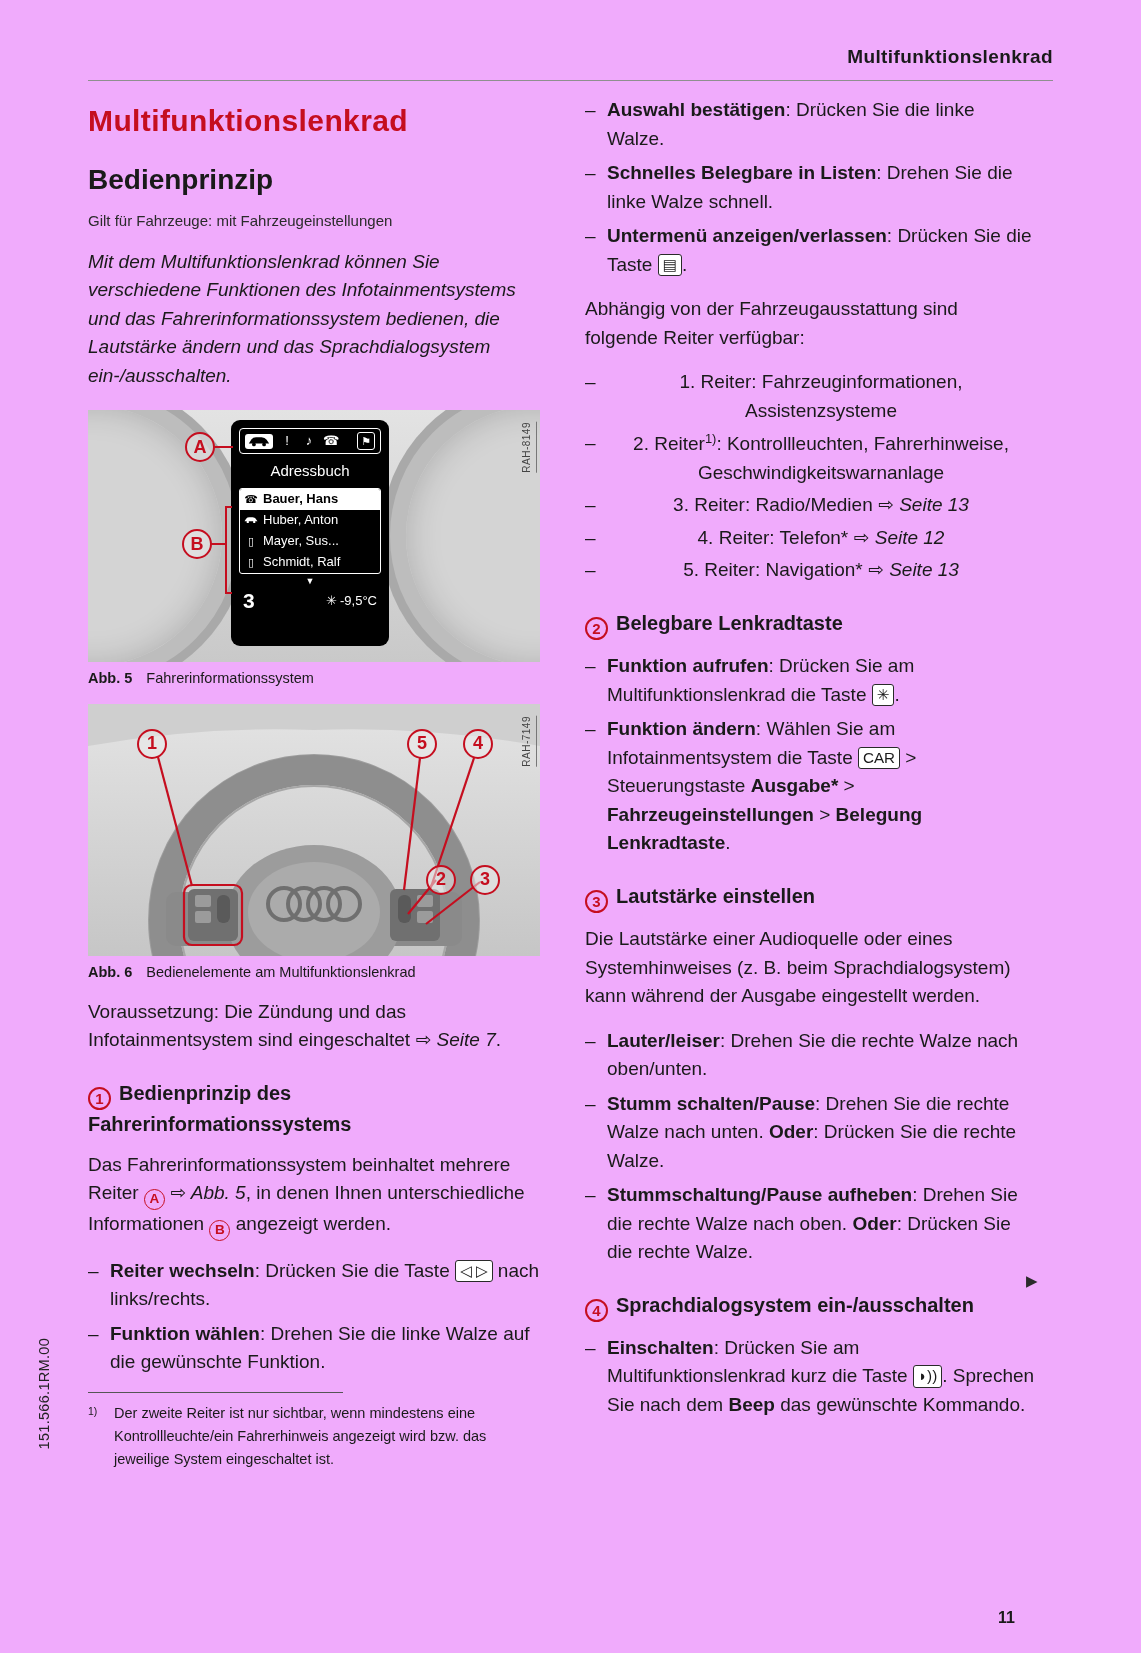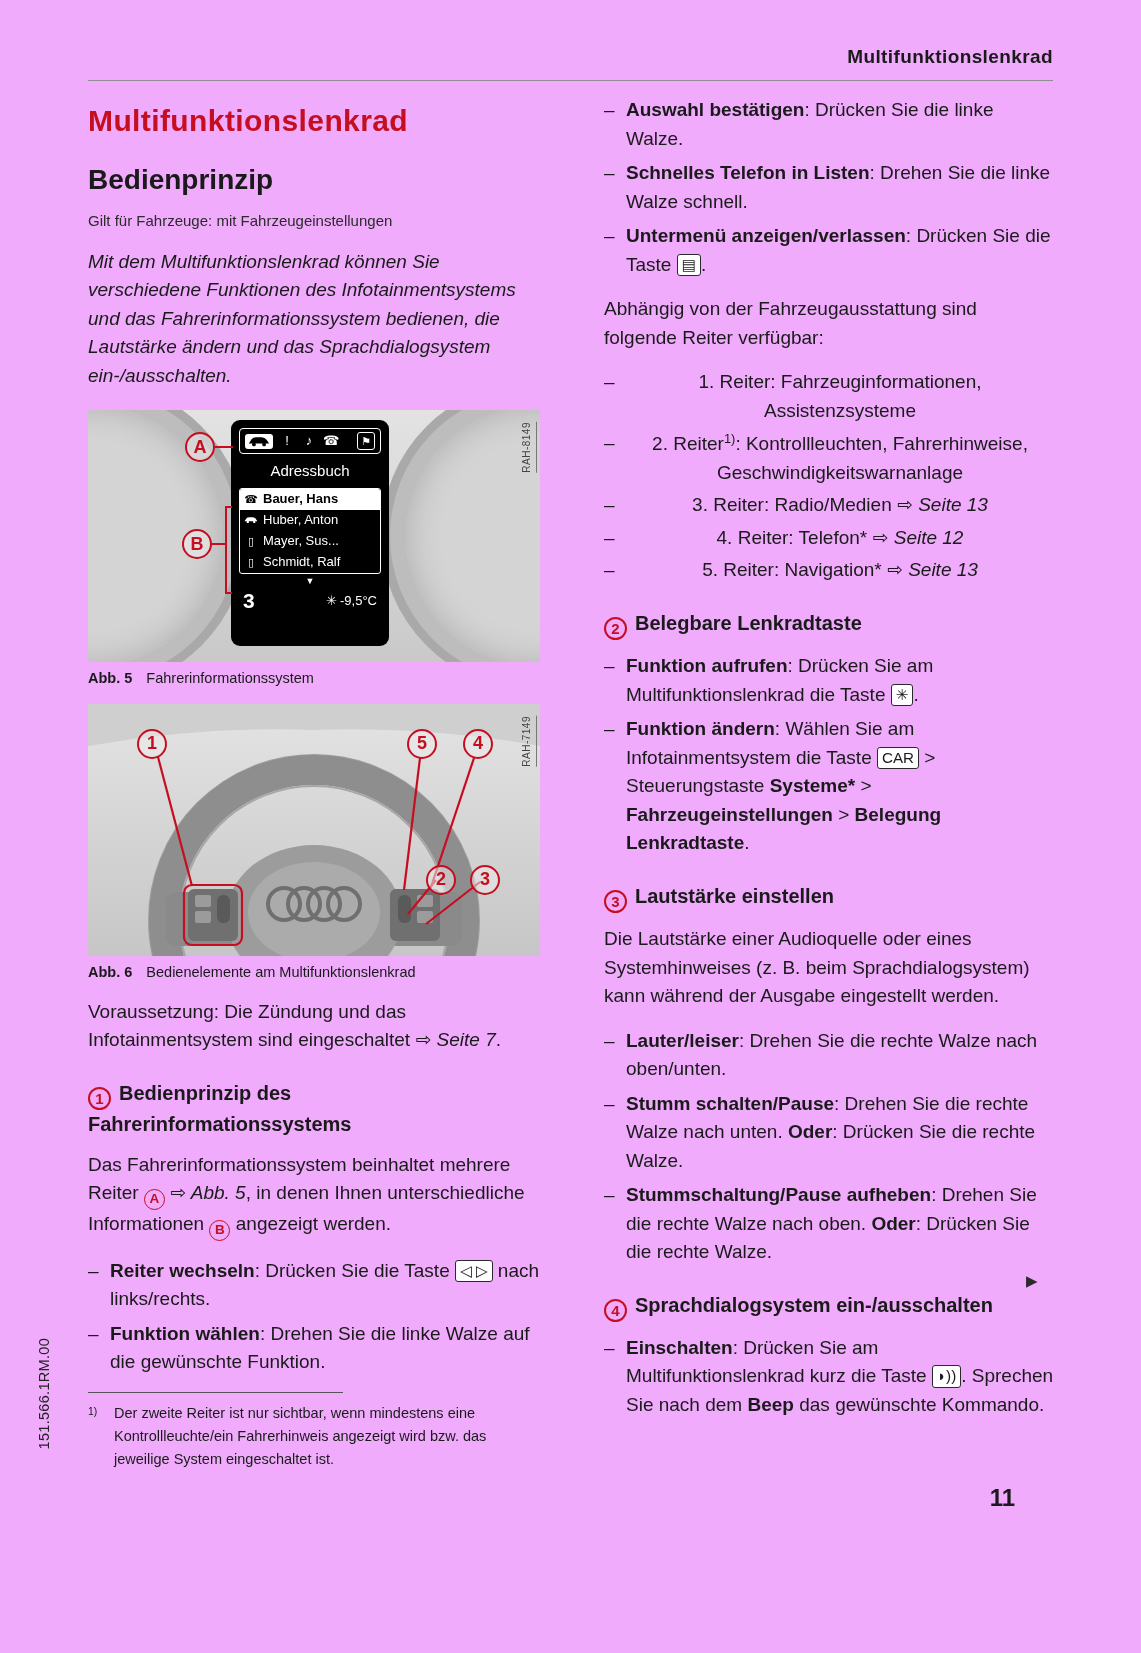--- a/index.html
+++ b/index.html
@@ -8,21 +8,21 @@
   .page { position:relative; width:1141px; height:1653px; background:#f0abfc; overflow:hidden; }
 
   
   .running-header { position:absolute; top:46px; left:88px; right:88px; text-align:right;
     font-weight:700; font-size:19px; letter-spacing:.4px; }
   .header-rule { position:absolute; top:80px; left:88px; right:88px; border-top:1px solid #8f8f8f; }
 
   
   .col { position:absolute; top:96px; font-size:19px; line-height:1.5; }
   .col-left  { left:88px;  width:452px; }
-  .col-right { left:604px; width:450px; }
+  .col-right { left:585px; width:450px; }
 
   h1.article-title { color:#c50e1f; font-size:30px; font-weight:700; letter-spacing:.4px; margin:2px 0 16px; }
   h2.article-subtitle { font-size:28px; font-weight:700; margin:0 0 9px; }
   .applicability { font-size:15px; color:#2b2b2b; margin-bottom:15px; }
   .lead { font-style:italic; margin-bottom:20px; }
 
   
   figure.figure { margin:0 0 14px; }
   .fig-image { position:relative; width:452px; height:252px; overflow:hidden;
     background:linear-gradient(#e3e3e3,#c9c9c9); }
@@ -82,21 +82,21 @@
   .seg-circ { display:inline-flex; width:21px; height:21px; border:1.8px solid #c50e1f; border-radius:50%;
     color:#c50e1f; font-weight:700; font-size:13.5px; align-items:center; justify-content:center; vertical-align:-4px; }
 
   
   .footnote { position:absolute; left:88px; top:1392px; width:452px; font-size:14.5px; line-height:1.6; }
   .footnote-rule { width:255px; border-top:1px solid #555; margin-bottom:9px; }
   .footnote-body { display:flex; }
   .footnote-marker { width:26px; flex:0 0 26px; font-size:.72em; padding-top:2px; }
   .binding-code { position:absolute; left:36px; top:1338px; font-size:14.5px; color:#222;
     writing-mode:vertical-rl; transform:rotate(180deg); letter-spacing:.3px; }
-  .page-number { position:absolute; right:126px; top:1484px; font-size:24px; font-weight:700; }
+  .page-number { position:absolute; right:126px; top:1609px; font-size:16px; font-weight:700; }
   .continuation { position:absolute; left:1026px; top:1272px; font-size:15px; color:#2b2b2b; }
 
   svg { display:block; }
 </style>
 </head>
 <body>
 
 <div class="page">
 
   <div class="running-header">Multifunktionslenkrad</div>
@@ -244,40 +244,40 @@
 
     <ul class="dash-list">
       <li><span class="seg-b">Reiter wechseln</span><span>: Drücken Sie die Taste </span><span class="seg-key">◁ ▷</span><span> nach links/rechts.</span></li>
       <li><span class="seg-b">Funktion wählen</span><span>: Drehen Sie die linke Walze auf die gewünschte Funktion.</span></li>
     </ul>
   </div>
 
   <div class="col col-right">
     <ul class="dash-list">
       <li><span class="seg-b">Auswahl bestätigen</span><span>: Drücken Sie die linke Walze.</span></li>
-      <li><span class="seg-b">Schnelles Telefon in Listen</span><span>: Drehen Sie die linke Walze schnell.</span></li>
+      <li><span class="seg-b">Schnelles Belegbare in Listen</span><span>: Drehen Sie die linke Walze schnell.</span></li>
       <li><span class="seg-b">Untermenü anzeigen/verlassen</span><span>: Drücken Sie die Taste </span><span class="seg-key">▤</span><span>.</span></li>
     </ul>
 
     <p class="body-text">Abhängig von der Fahrzeugausstattung sind folgende Reiter verfügbar:</p>
 
     <ul class="dash-list tight">
       <li><span>1. Reiter: Fahrzeuginformationen, Assistenzsysteme</span></li>
       <li><span>2. Reiter</span><span class="seg-sup">1)</span><span>: Kontrollleuchten, Fahrerhinweise, Geschwindigkeitswarnanlage</span></li>
       <li><span>3. Reiter: Radio/Medien </span><span class="seg-i">⇨ Seite 13</span></li>
       <li><span>4. Reiter: Telefon* </span><span class="seg-i">⇨ Seite 12</span></li>
       <li><span>5. Reiter: Navigation* </span><span class="seg-i">⇨ Seite 13</span></li>
     </ul>
 
     <h3 class="sec-heading">
       <span class="sec-num">2</span><span>Belegbare Lenkradtaste</span>
     </h3>
     <ul class="dash-list">
       <li><span class="seg-b">Funktion aufrufen</span><span>: Drücken Sie am Multifunktionslenkrad die Taste </span><span class="seg-key">✳</span><span>.</span></li>
-      <li><span class="seg-b">Funktion ändern</span><span>: Wählen Sie am Infotainmentsystem die Taste </span><span class="seg-key">CAR</span><span> &gt; Steuerungstaste </span><span class="seg-b">Systeme*</span><span> &gt; </span><span class="seg-b">Fahrzeugeinstellungen</span><span> &gt; </span><span class="seg-b">Belegung Lenkradtaste</span><span>.</span></li>
+      <li><span class="seg-b">Funktion ändern</span><span>: Wählen Sie am Infotainmentsystem die Taste </span><span class="seg-key">CAR</span><span> &gt; Steuerungstaste </span><span class="seg-b">Ausgabe*</span><span> &gt; </span><span class="seg-b">Fahrzeugeinstellungen</span><span> &gt; </span><span class="seg-b">Belegung Lenkradtaste</span><span>.</span></li>
     </ul>
 
     <h3 class="sec-heading">
       <span class="sec-num">3</span><span>Lautstärke einstellen</span>
     </h3>
     <p class="body-text">Die Lautstärke einer Audioquelle oder eines Systemhinweises (z. B. beim Sprachdialogsystem) kann während der Ausgabe eingestellt werden.</p>
     <ul class="dash-list">
       <li><span class="seg-b">Lauter/leiser</span><span>: Drehen Sie die rechte Walze nach oben/unten.</span></li>
       <li><span class="seg-b">Stumm schalten/Pause</span><span>: Drehen Sie die rechte Walze nach unten. </span><span class="seg-b">Oder</span><span>: Drücken Sie die rechte Walze.</span></li>
       <li><span class="seg-b">Stummschaltung/Pause aufheben</span><span>: Drehen Sie die rechte Walze nach oben. </span><span class="seg-b">Oder</span><span>: Drücken Sie die rechte Walze.</span></li>

